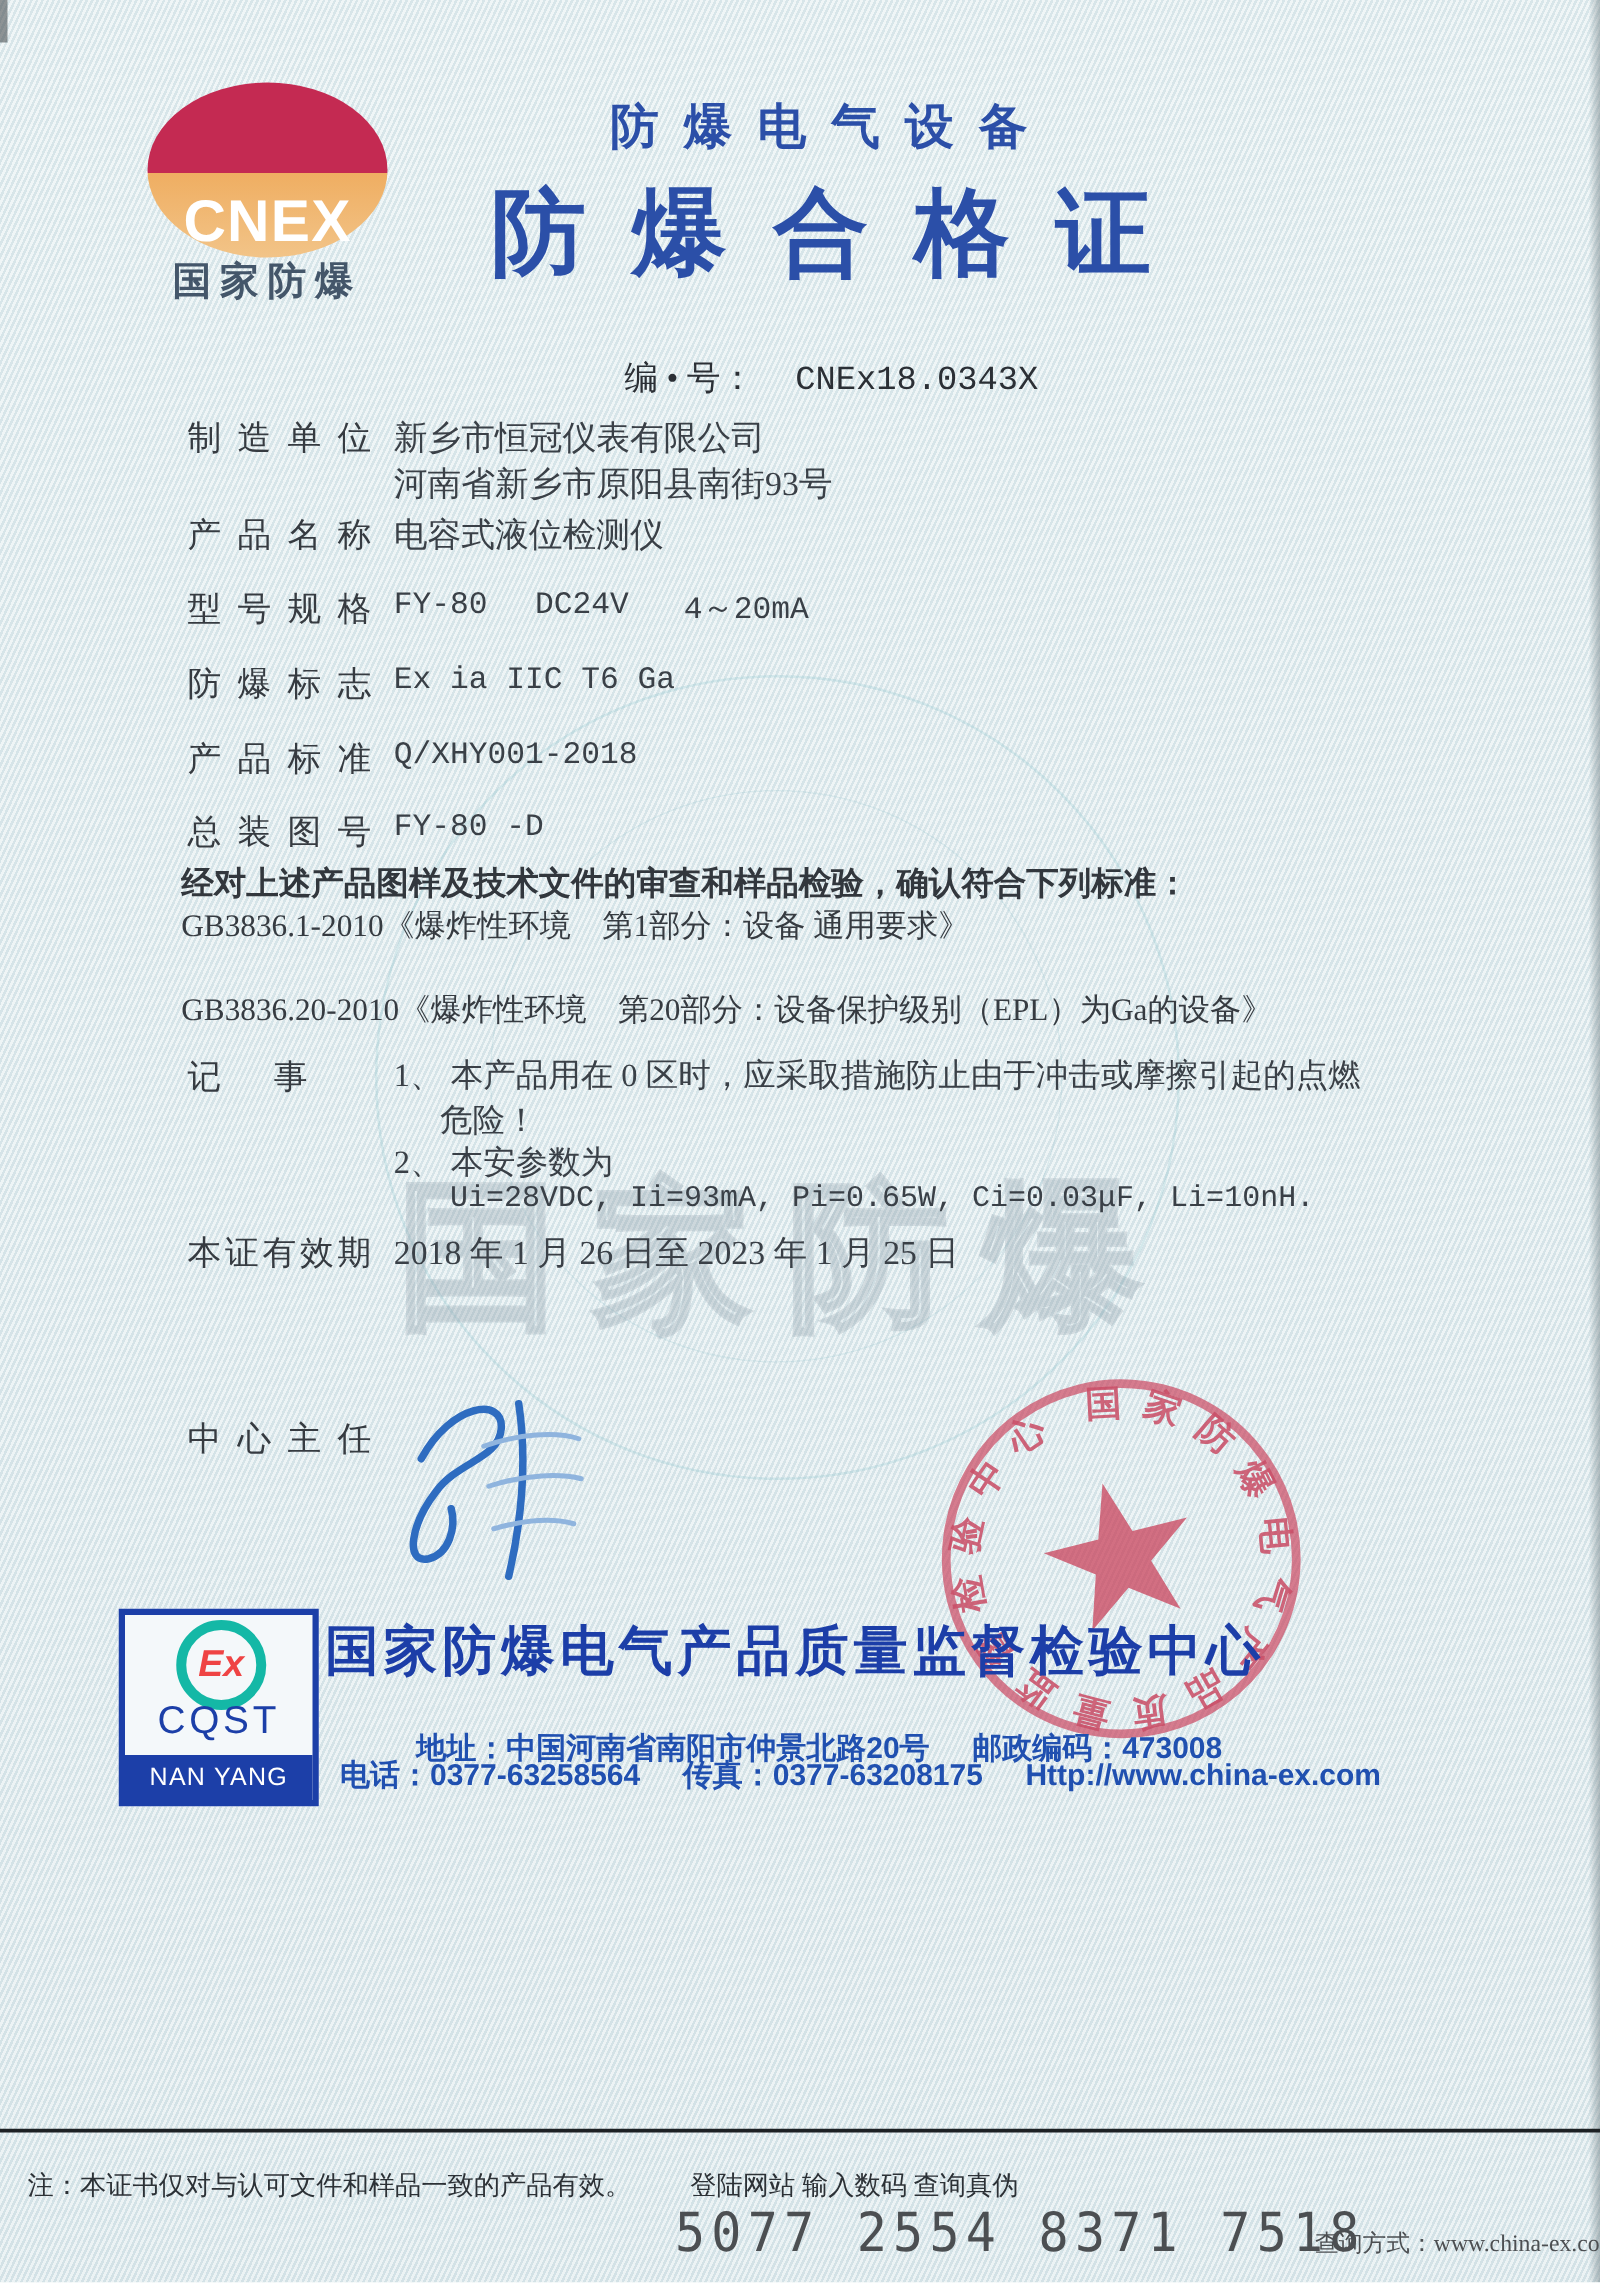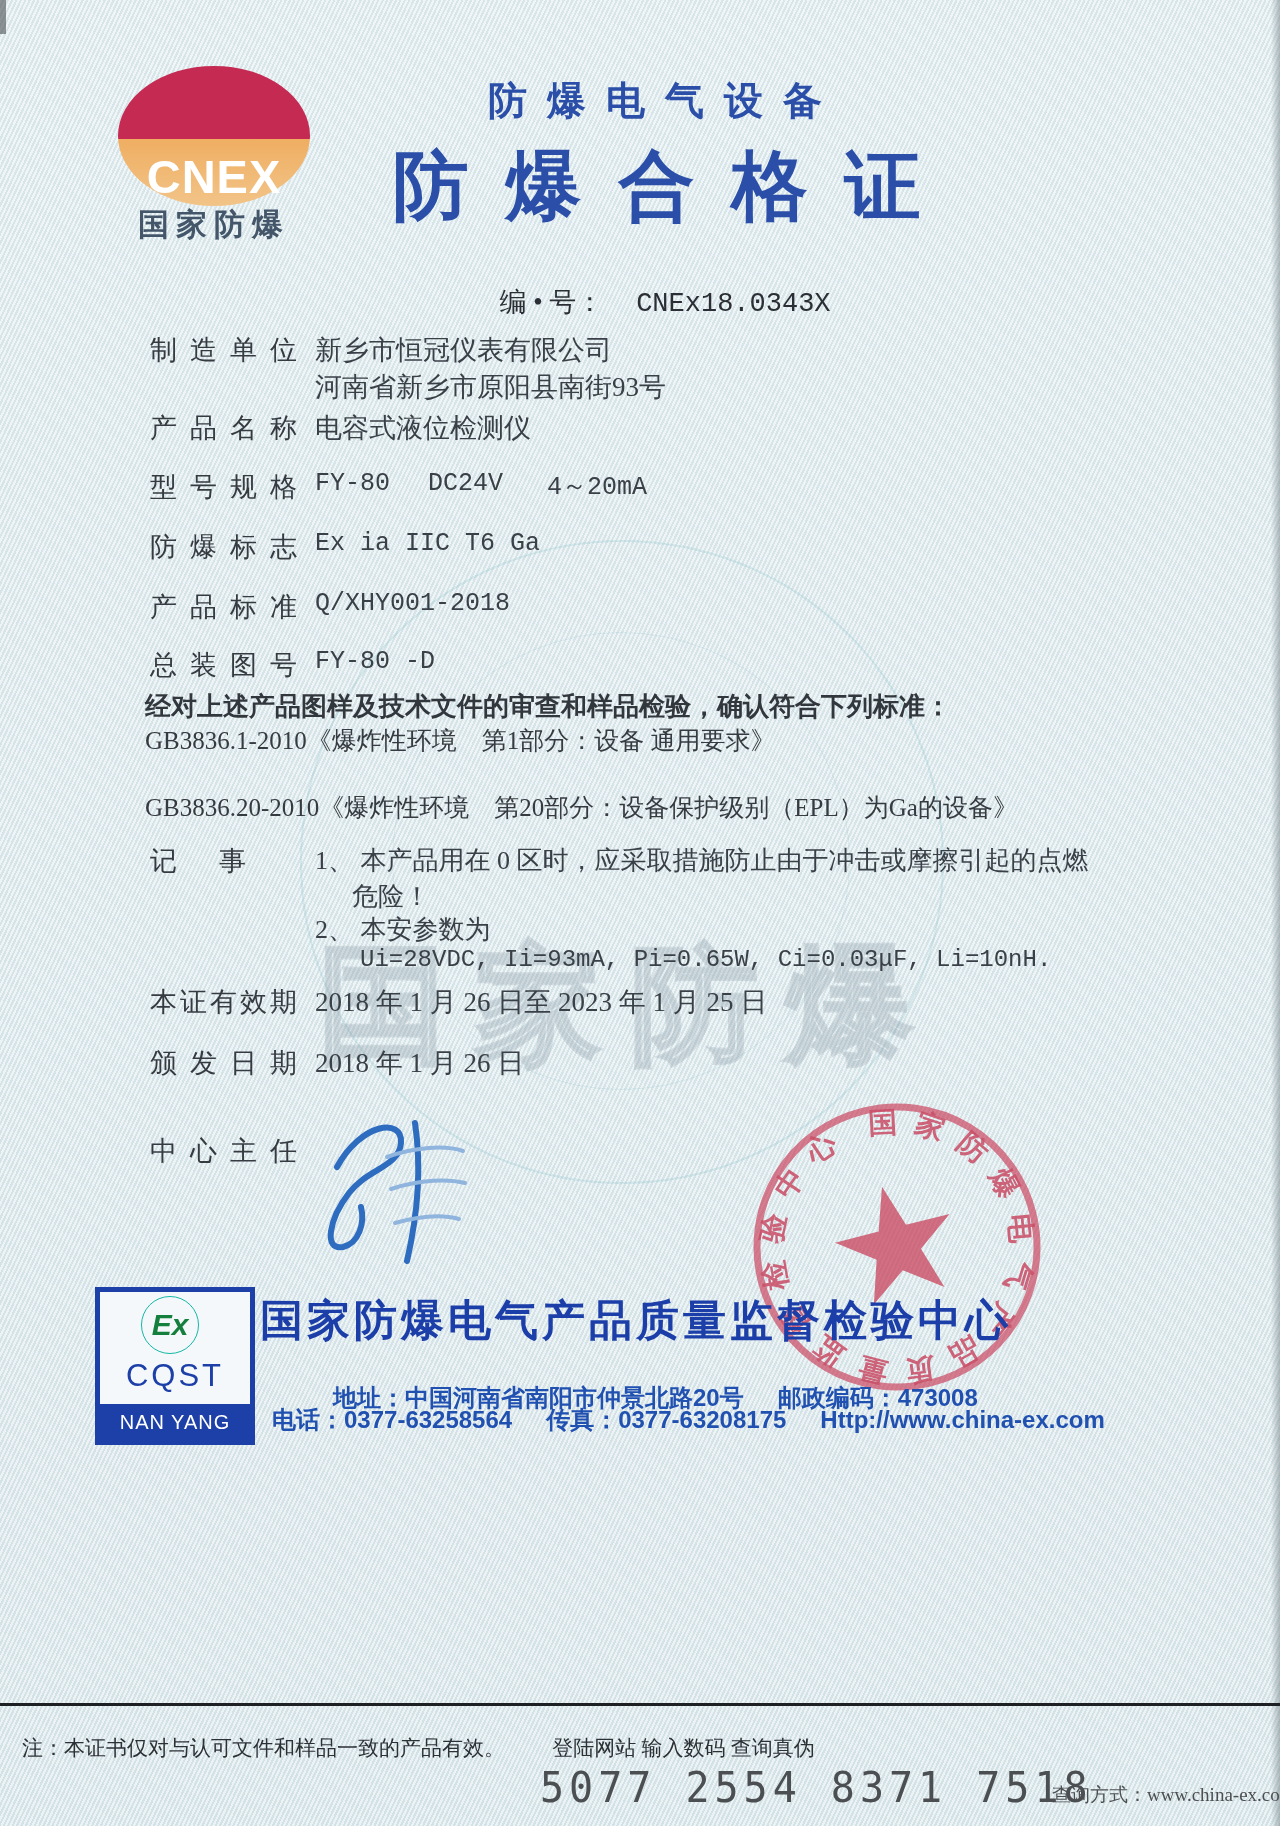--- a/index.html
+++ b/index.html
@@ -69,23 +69,23 @@
   .r-valid{top:984px;} .r-issue{top:1045px;} .r-chief{top:1133px;}
 
   
   .sig{left:295px;top:1105px;}
 
   
   .stamp{left:742px;top:1092px;transform:rotate(-14deg);opacity:.88;}
 
   
   .exbox{left:95px;top:1287px;width:150px;height:148px;border:5px solid #1c3fa8;background:#f4f8fa;}
-  .exbox .excircle{position:absolute;left:41px;top:4px;width:56px;height:56px;border:1px solid #14b8a6;
+  .exbox .excircle{position:absolute;left:41px;top:4px;width:56px;height:56px;border:8px solid #14b8a6;
     border-radius:50%;display:flex;align-items:center;justify-content:center;
-    font-family:"Liberation Sans",sans-serif;font-style:italic;font-weight:bold;font-size:30px;color:#15803d;}
+    font-family:"Liberation Sans",sans-serif;font-style:italic;font-weight:bold;font-size:30px;color:#ef4444;}
   .exbox .cqst{position:absolute;left:0;top:66px;width:100%;text-align:center;
     font-family:"Liberation Sans",sans-serif;font-size:31px;letter-spacing:3px;color:#1c3fa8;}
   .exbox .city{position:absolute;left:0;bottom:0;width:100%;height:36px;background:#1c3fa8;
     color:#fff;font-family:"Liberation Sans",sans-serif;font-size:20px;letter-spacing:1px;
     display:flex;align-items:center;justify-content:center;}
   .org-name{left:260px;top:1292px;font-size:43px;font-weight:bold;color:#1c3ea8;letter-spacing:4px;
     font-family:"Liberation Sans",sans-serif;white-space:nowrap;}
   .org-line{font-family:"Liberation Sans",sans-serif;font-weight:bold;color:#2050b0;font-size:24px;
     white-space:nowrap;position:absolute;}
   .org-addr{left:333px;top:1362px;margin-top:20px;}
@@ -163,24 +163,20 @@
   </div>
   <div class="note-l1">1、 本产品用在 0 区时，应采取措施防止由于冲击或摩擦引起的点燃</div>
   <div class="note-l2">危险！</div>
   <div class="note-l3">2、 本安参数为</div>
   <div class="note-l4">Ui=28VDC, Ii=93mA, Pi=0.65W, Ci=0.03μF, Li=10nH.</div>
 
   <div class="row r-valid">
     <span class="lbl-tight">本证有效期</span>
     <span class="val">2018 年 1 月 26 日至 2023 年 1 月 25 日</span>
   </div>
-  <div class="row r-issue">
-    <span class="lbl">颁发日期</span>
-    <span class="val">2018 年 1 月 26 日</span>
-  </div>
 
   <div class="row r-chief">
     <span class="lbl">中心主任</span>
   </div>
   <svg class="abs sig" width="210" height="170" viewBox="0 0 210 170">
     <path d="M42 62 C66 18 108 12 106 38 C104 62 72 64 54 88 C34 114 28 146 48 142 C64 138 70 118 66 102" fill="none" stroke="#2e6cc0" stroke-width="6" stroke-linecap="round"></path>
     <path d="M120 18 C126 58 124 104 112 156" fill="none" stroke="#2e6cc0" stroke-width="6" stroke-linecap="round"></path>
     <path d="M92 52 C120 42 150 40 168 46 M96 84 C126 74 154 74 170 78 M100 118 C128 110 150 110 164 114" fill="none" stroke="#8fb4de" stroke-width="4" stroke-linecap="round"></path>
   </svg>
 

